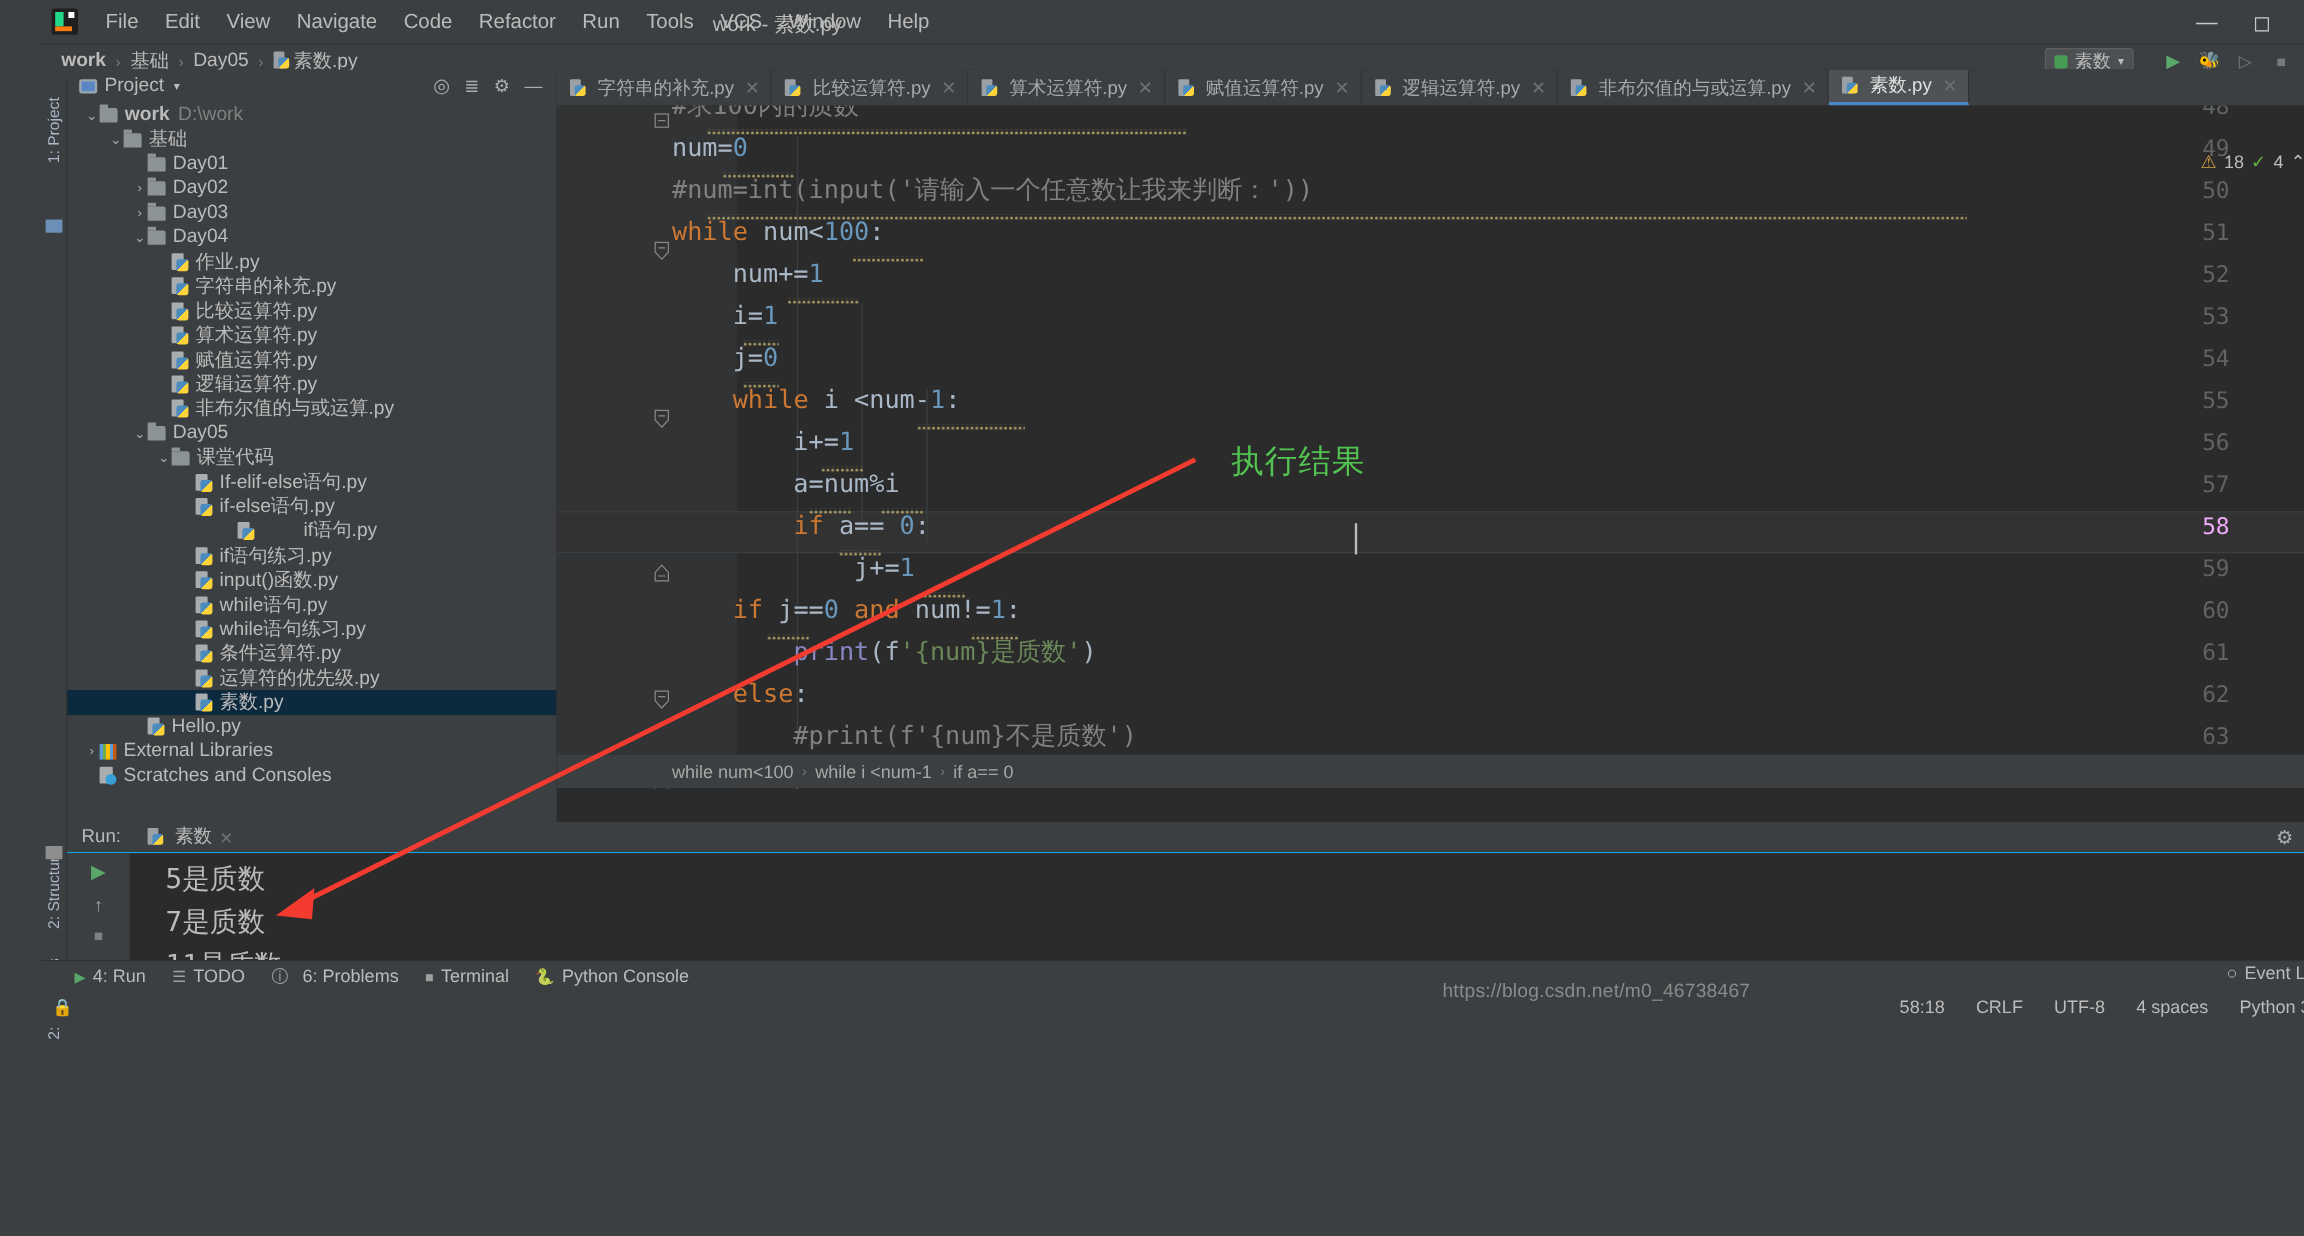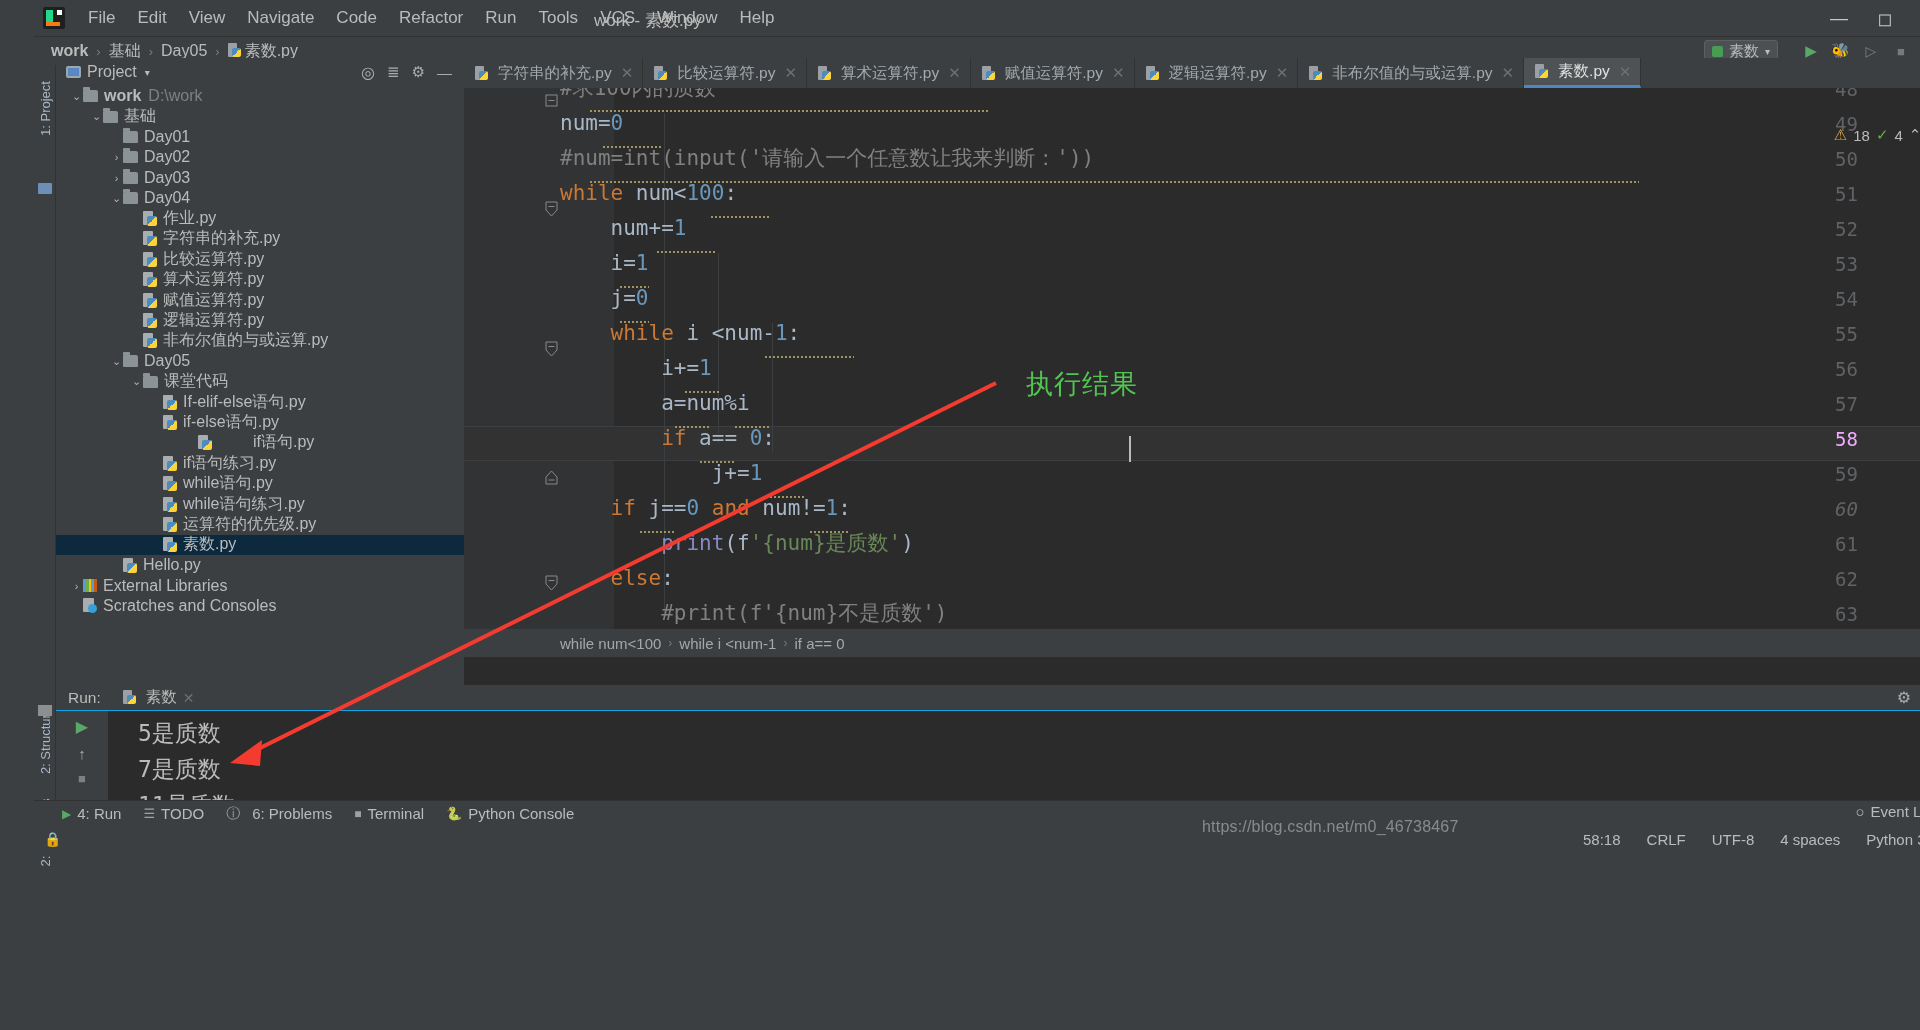--- a/index.html
+++ b/index.html
@@ -328,26 +328,36 @@
           <span>if语句.py</span>
         </div>
         <div class="row" style="padding-left: 94px;">
           <span class="arrow"></span>
           <span class="py"></span>
           <span>if语句练习.py</span>
         </div>
         <div class="row" style="padding-left: 94px;">
           <span class="arrow"></span>
           <span class="py"></span>
+          <span>input()函数.py</span>
+        </div>
+        <div class="row" style="padding-left: 94px;">
+          <span class="arrow"></span>
+          <span class="py"></span>
           <span>while语句.py</span>
         </div>
         <div class="row" style="padding-left: 94px;">
           <span class="arrow"></span>
           <span class="py"></span>
           <span>while语句练习.py</span>
+        </div>
+        <div class="row" style="padding-left: 94px;">
+          <span class="arrow"></span>
+          <span class="py"></span>
+          <span>条件运算符.py</span>
         </div>
         <div class="row" style="padding-left: 94px;">
           <span class="arrow"></span>
           <span class="py"></span>
           <span>运算符的优先级.py</span>
         </div>
         <div class="row sel" style="padding-left: 94px;">
           <span class="arrow"></span>
           <span class="py"></span>
           <span>素数.py</span>
@@ -421,21 +431,21 @@
           <div class="gnum" style="top: 60px;">50</div>
           <div class="gnum" style="top: 95px;">51</div>
           <div class="gnum" style="top: 130px;">52</div>
           <div class="gnum" style="top: 165px;">53</div>
           <div class="gnum" style="top: 200px;">54</div>
           <div class="gnum" style="top: 235px;">55</div>
           <div class="gnum" style="top: 270px;">56</div>
           <div class="gnum" style="top: 305px;">57</div>
           <div class="gnum cur" style="top: 340px;">58</div>
           <div class="gnum" style="top: 375px;">59</div>
-          <div class="gnum" style="top: 410px; font-style: italic;">60</div>
+          <div class="gnum" style="top: 410px;">60</div>
           <div class="gnum" style="top: 445px;">61</div>
           <div class="gnum" style="top: 480px;">62</div>
           <div class="gnum" style="top: 515px;">63</div>
           <div class="gnum" style="top: 550px;">64</div>
         </div>
       <div id="codeLines" class="code"><div class="ln" style="top: -17px;"><span class="cm">#求100内的质数</span></div><div class="ln" style="top: 18px;">num=<span class="num">0</span></div><div class="ln" style="top: 53px;"><span class="cm">#num=int(input('请输入一个任意数让我来判断：'))</span></div><div class="ln" style="top: 88px;"><span class="kw">while</span> num&lt;<span class="num">100</span>:</div><div class="ln" style="top: 123px;">    num+=<span class="num">1</span></div><div class="ln" style="top: 158px;">    i=<span class="num">1</span></div><div class="ln" style="top: 193px;">    j=<span class="num">0</span></div><div class="ln" style="top: 228px;">    <span class="kw">while</span> i &lt;num-<span class="num">1</span>:</div><div class="ln" style="top: 263px;">        i+=<span class="num">1</span></div><div class="ln" style="top: 298px;">        a=num%i</div><div class="ln" style="top: 333px;">        <span class="kw">if</span> a== <span class="num">0</span>:</div><div class="ln" style="top: 368px;">            j+=<span class="num">1</span></div><div class="ln" style="top: 403px;">    <span class="kw">if</span> j==<span class="num">0</span> <span class="kw">and</span> num!=<span class="num">1</span>:</div><div class="ln" style="top: 438px;">        <span class="fn">print</span>(f<span class="str">'{num}是质数'</span>)</div><div class="ln" style="top: 473px;">    <span class="kw">else</span>:</div><div class="ln" style="top: 508px;"><span class="cm">        #print(f'{num}不是质数')</span></div><div class="ln" style="top: 543px;">        <span class="kw">pass</span></div></div>
 
       <div class="foldmark" style="top:5px;">
         <svg width="14" height="14">
             <rect x="1" y="1" width="11" height="11" fill="none" stroke="#8a8a8a"></rect>

